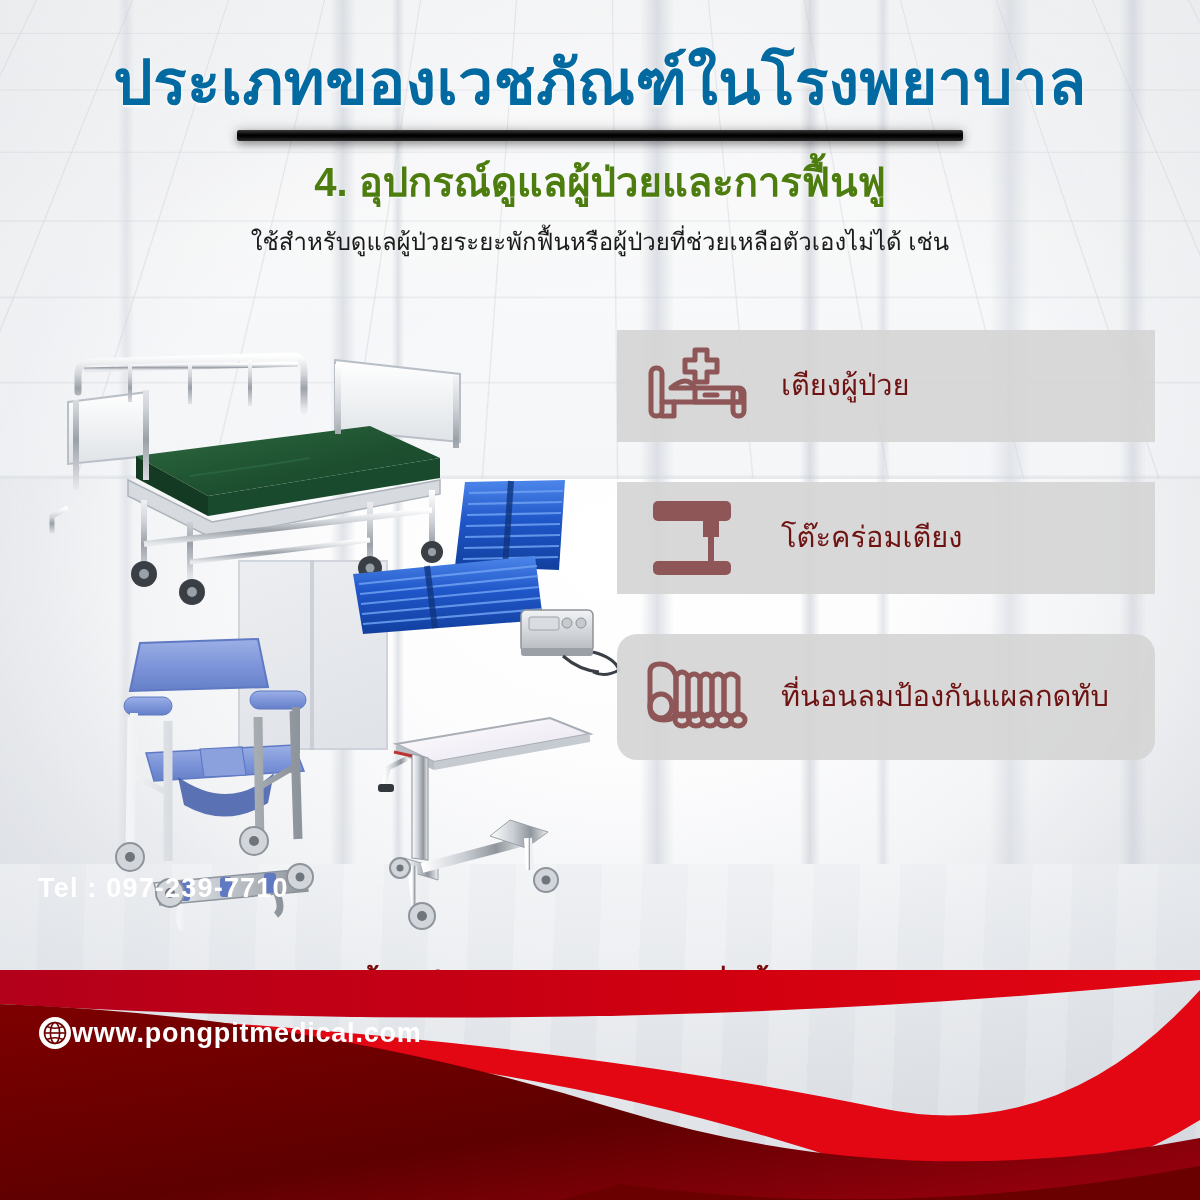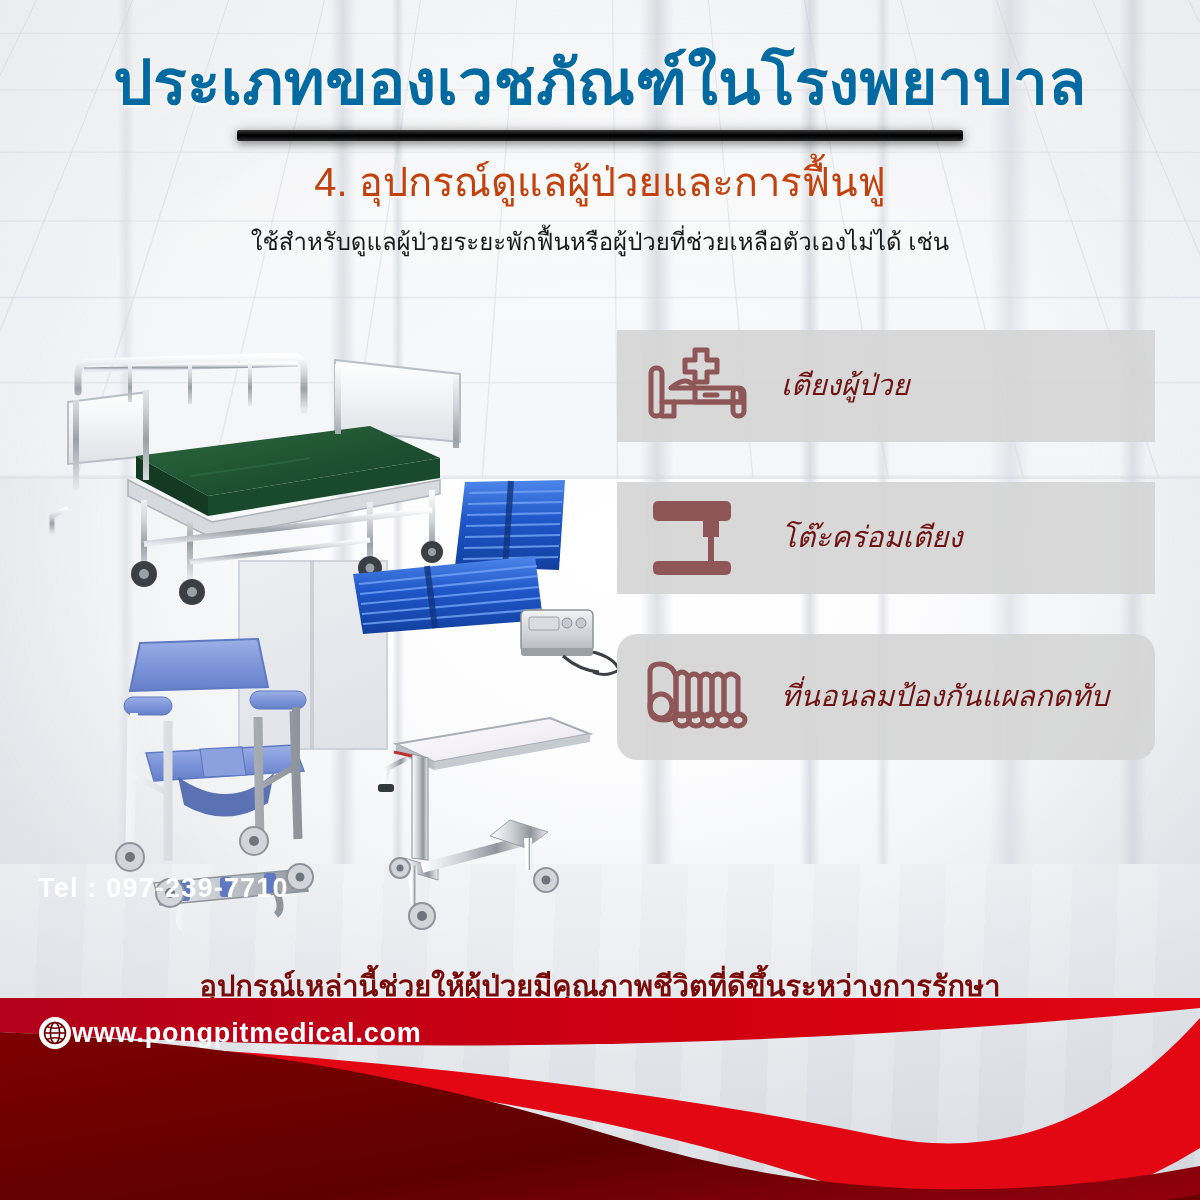--- a/index.html
+++ b/index.html
@@ -90,22 +90,22 @@
     width:726px; height:11px;
     background:linear-gradient(#3a3a3a,#000 45%,#000 55%,#2b2b2b);
     border-radius:2px;
     box-shadow:0 3px 8px rgba(0,0,0,.38), 0 0 14px rgba(0,0,0,.18);
   }
 
   .sub-title {
     text-align:center;
     margin-top:20px;
     font-size:40px;
-    font-weight:normal;
-    color:#c2410c;
+    font-weight:bold;
+    color:#4d7c0f;
     line-height:1.08;
     text-shadow:0 1px 2px rgba(255,255,255,.8);
   }
 
   .desc {
     text-align:center;
     margin-top:24px;
     font-size:24px;
     color:#1b1b1b;
     line-height:1.2;
@@ -116,21 +116,20 @@
     position:absolute;
     left:617px; top:330px;
     width:538px;
   }
   .feature-row {
     display:flex; align-items:center;
     background:rgba(213,213,213,.92);
     height:112px;
     margin-bottom:40px;
     padding-left:14px;
-    font-style:italic;
   }
   .feature-row.tall { height:126px;border-radius:20px; }
   .feature-icon {
     width:132px; min-width:132px;
     display:flex; align-items:center; justify-content:center;
     color:#8E5656;
   }
   .feature-icon svg { display:block; }
   .feature-label {
     font-size:29px;
@@ -156,21 +155,21 @@
   .closing {
     position:absolute; left:0; top:963px; width:1200px;
     text-align:center;
     font-size:29px;
     font-weight:bold;
     color:#7A0B0B;
     text-shadow:0 1px 2px rgba(255,255,255,.85);
   }
 
   
-  .footer { position:absolute; left:0; bottom:0; width:1200px; height:202px;border-radius:10px; }
+  .footer { position:absolute; left:0; bottom:0; width:1200px; height:230px;border-radius:10px; }
   .footer svg { display:block; width:1200px; height:230px; }
 
   .footer-text {
     position:absolute; left:38px; bottom:52px;
     color:#ffffff;
   }
   .tel {
     font-size:27px; font-weight:bold; letter-spacing:1.2px;
     white-space:nowrap;
   }

